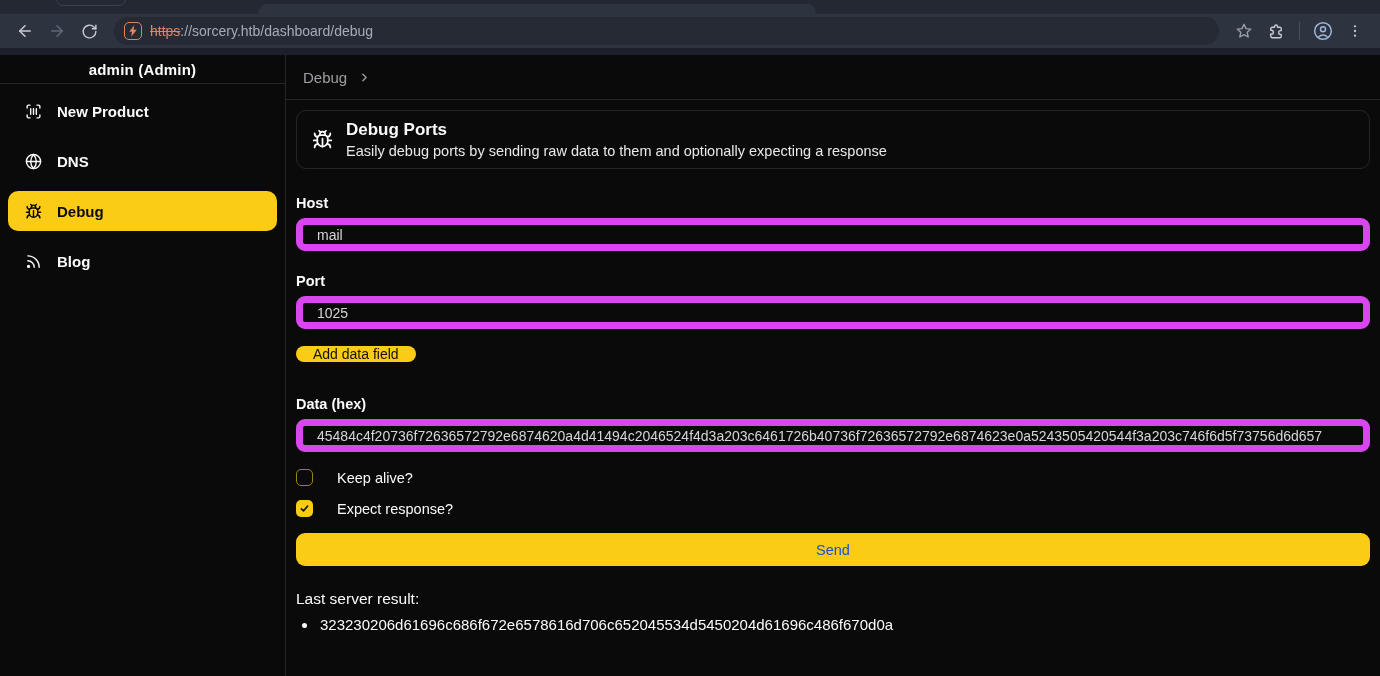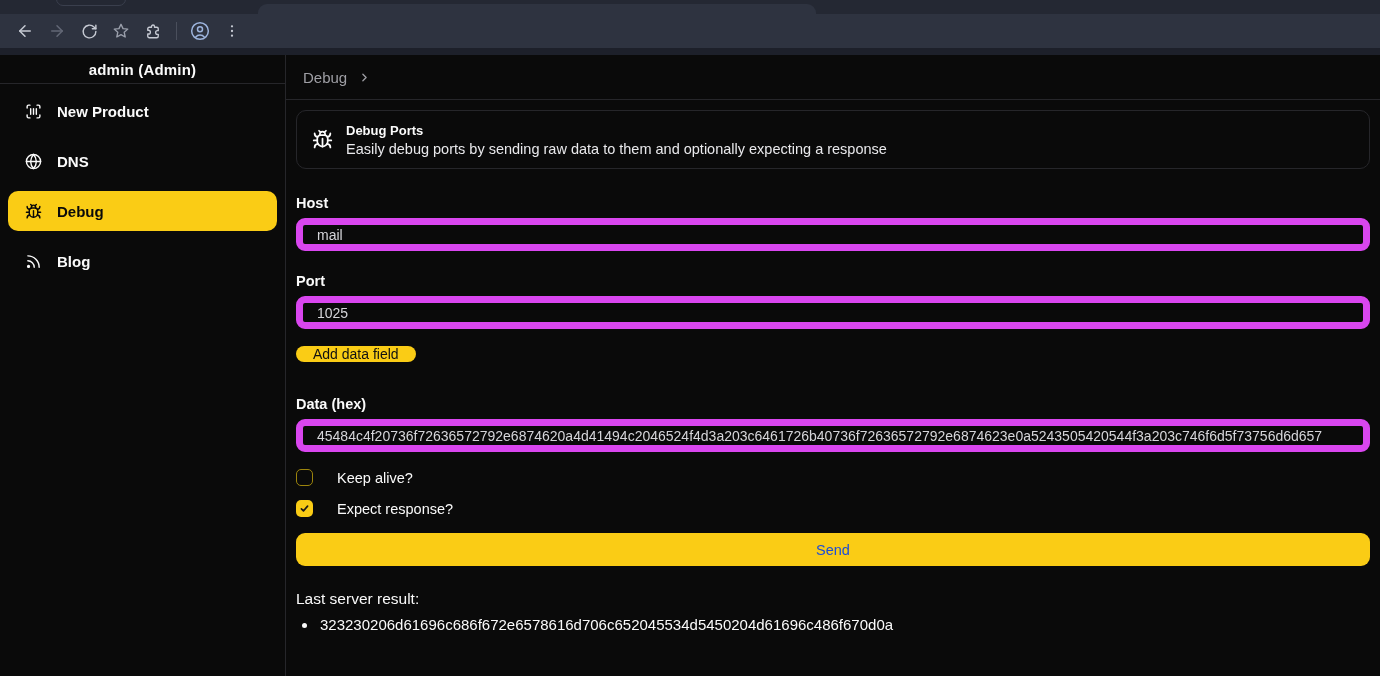--- a/index.html
+++ b/index.html
@@ -43,21 +43,21 @@
 
   .content { flex:1; display:flex; flex-direction:column; min-width:0; }
   .breadcrumb-row { height:45px; border-bottom:1px solid #26262a; display:flex;
                     align-items:center; padding-left:17px; gap:11px;
                     color:#9f9fa5; font-size:15px; }
   .main { padding:10px 10px 0 10px; display:flex; flex-direction:column; }
 
   .info-card { border:1px solid #26262a; border-radius:10px; min-height:59px;
                display:flex; align-items:center; gap:13px; padding:9px 15px;
                margin-bottom:26px; }
-  .info-title { font-size:13px; font-weight:700; margin-bottom:3px; }
+  .info-title { font-size:17px; font-weight:700; margin-bottom:3px; }
   .info-desc  { font-size:14.5px; color:#e9e9ec; }
 
   .field-label { font-size:14.5px; font-weight:700; margin-bottom:7px; }
   .text-input { width:100%; height:33px; background:transparent; color:#d6d6da;
                 border:7px solid #d946ef; border-radius:9px; padding:0 14px;
                 font-size:14px; font-family:"Liberation Sans", sans-serif;
                 outline:none; white-space:nowrap; overflow:hidden;
                 text-overflow:clip; }
   .mb-host { margin-bottom:22px; }
   .mb-port { margin-bottom:17px; }
@@ -108,20 +108,28 @@
         <path d="M12 5l7 7-7 7"></path>
       </svg>
   </div>
   <div class="chrome-btn">
     <svg width="17" height="17" viewBox="0 0 24 24" fill="none" stroke="#c7cbd4" stroke-width="2" stroke-linecap="round" stroke-linejoin="round">
         <path d="M21 12a9 9 0 1 1-2.64-6.36L21 8"></path>
         <path d="M21 3v5h-5"></path>
       </svg>
   </div>
 
+  <div class="urlbar">
+    <span class="site-chip">
+      <svg width="10" height="12" viewBox="0 0 12 14" fill="#e0845f">
+          <path d="M7.5 0 1.5 8h3.2L4 14l6.5-8.6H6.8z"></path>
+        </svg>
+    </span>
+    <span class="url-text"><span class="url-scheme">https</span><span>://sorcery.htb/dashboard/debug</span></span>
+  </div>
 
   <div class="chrome-btn">
     <svg width="18" height="18" viewBox="0 0 24 24" fill="none" stroke="#9ba0ac" stroke-width="1.8" stroke-linejoin="round">
         <path d="M12 3l2.7 5.8 6.3.7-4.7 4.3 1.3 6.2L12 16.9 6.4 20l1.3-6.2L3 9.5l6.3-.7z"></path>
       </svg>
   </div>
   <div class="chrome-btn">
     <svg width="18" height="18" viewBox="0 0 24 24" fill="none" stroke="#c7cbd4" stroke-width="1.8" stroke-linejoin="round">
         <path d="M14 7h3a2 2 0 0 1 2 2v2.5h-1a2.5 2.5 0 0 0 0 5h1V19a2 2 0 0 1-2 2H7a2 2 0 0 1-2-2v-3h1a2.5 2.5 0 0 0 0-5H5V9a2 2 0 0 1 2-2h3V6a2 2 0 1 1 4 0z"></path>
       </svg>

